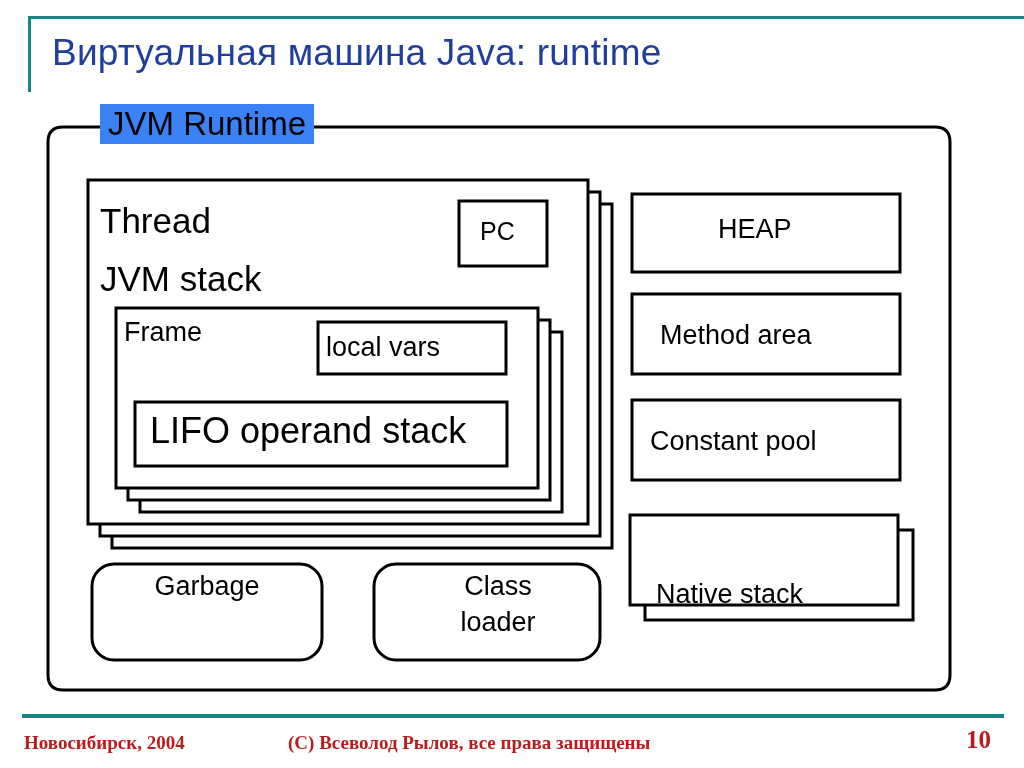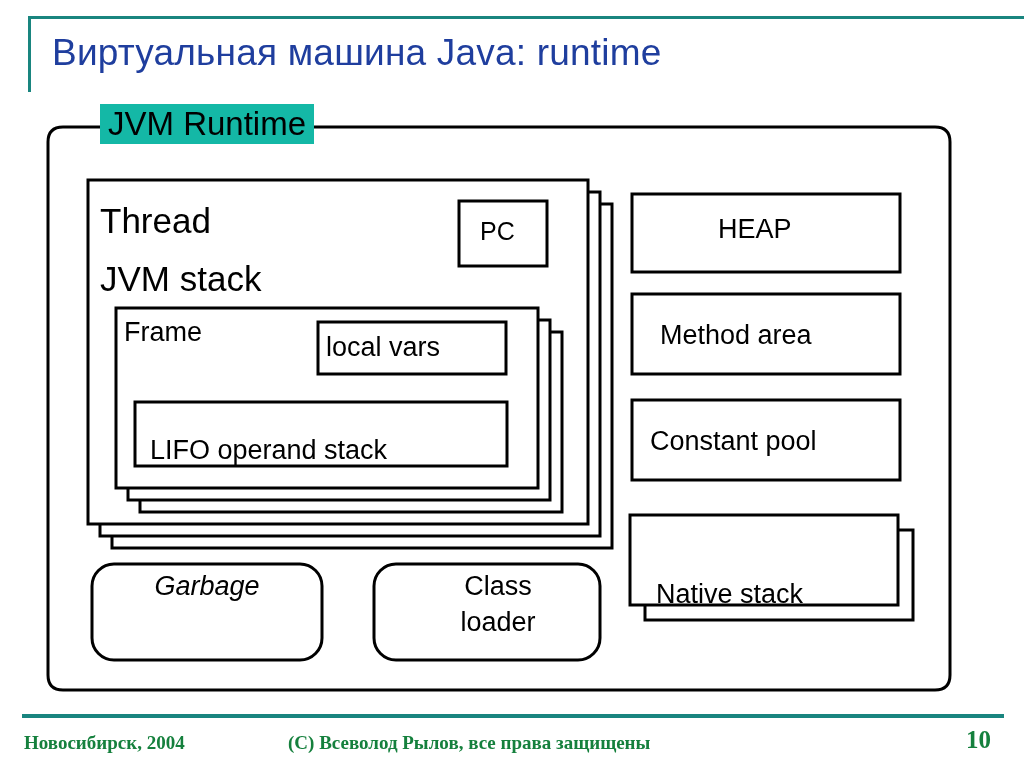--- a/index.html
+++ b/index.html
@@ -62,34 +62,34 @@
     font-family: Liberation Sans, sans-serif;
     color: #000;
   }
 
   .group-label {
     position: absolute;
     left: 100px;
     top: 104px;
     font-size: 33px;
     line-height: 40px;
-    background: #14b8a6;
+    background: #3b82f6;
     padding: 0 8px;
   }
 
   .thread-line1 { left: 100px; top: 200px; font-size: 35px; line-height: 42px; }
   .thread-line2 { left: 100px; top: 258px; font-size: 35px; line-height: 42px; }
 
   .frame-label { left: 124px; top: 316px; font-size: 27px; line-height: 33px; }
 
   .localvars-label {
     left: 326px; top: 331px; font-size: 27px; line-height: 33px;
   }
   .lifo-label {
-    left: 150px; top: 414px; font-size: 27px; line-height: 33px; margin-top: 20px;
+    left: 150px; top: 414px; font-size: 36px; line-height: 33px;
   }
   .pc-label {
     left: 480px; top: 216px; font-size: 25px; line-height: 31px;
   }
 
   .right-label {
     font-size: 27px;
     line-height: 33px;
   }
   .heap-label      { left: 718px;  top: 213px; }
@@ -98,38 +98,38 @@
   .n-label { left: 656px; top: 546px; margin-top: 32px; }
 
   .round-box-text {
     position: absolute;
     text-align: center;
     font-size: 27px;
     line-height: 36px;
     color: #000;
     font-family: "Liberation Sans", sans-serif;
   }
-  .gc-text    { left: 94px;  top: 568px; width: 226px; font-style: italic; }
+  .gc-text    { left: 94px;  top: 568px; width: 226px; }
   .cl-text    { left: 376px; top: 568px; width: 244px; text-align: center; }
 
   
   .footer-rule {
     position: absolute;
     left: 22px;
     top: 714px;
     width: 982px;
     height: 4px;
     background: #19857F;
   }
   .footer-text {
     position: absolute;
     font-family: "Liberation Serif", serif;
     font-weight: bold;
     font-size: 19px;
-    color: #15803d;
+    color: #b91c1c;
     white-space: nowrap;
   }
   .footer-left   { left: 24px;  top: 732px; }
   .footer-center { left: 288px; top: 732px; }
   .footer-page   { left: 966px; top: 726px; font-size: 25px; }
 </style>
 </head>
 <body>
 
 <div class="title-accent-top"></div>

